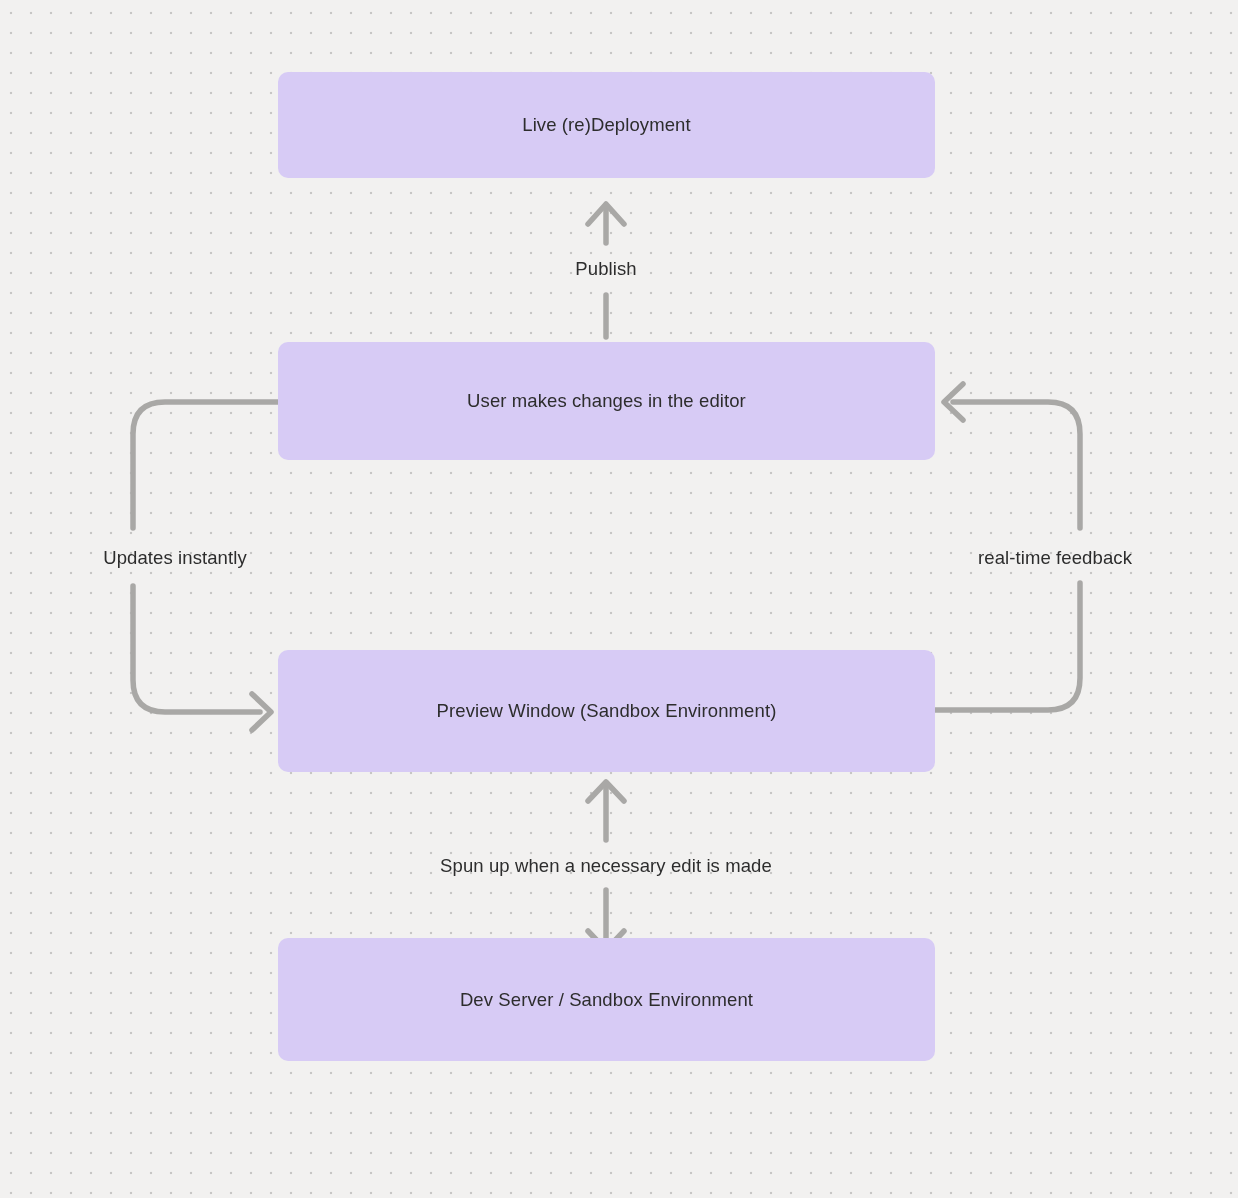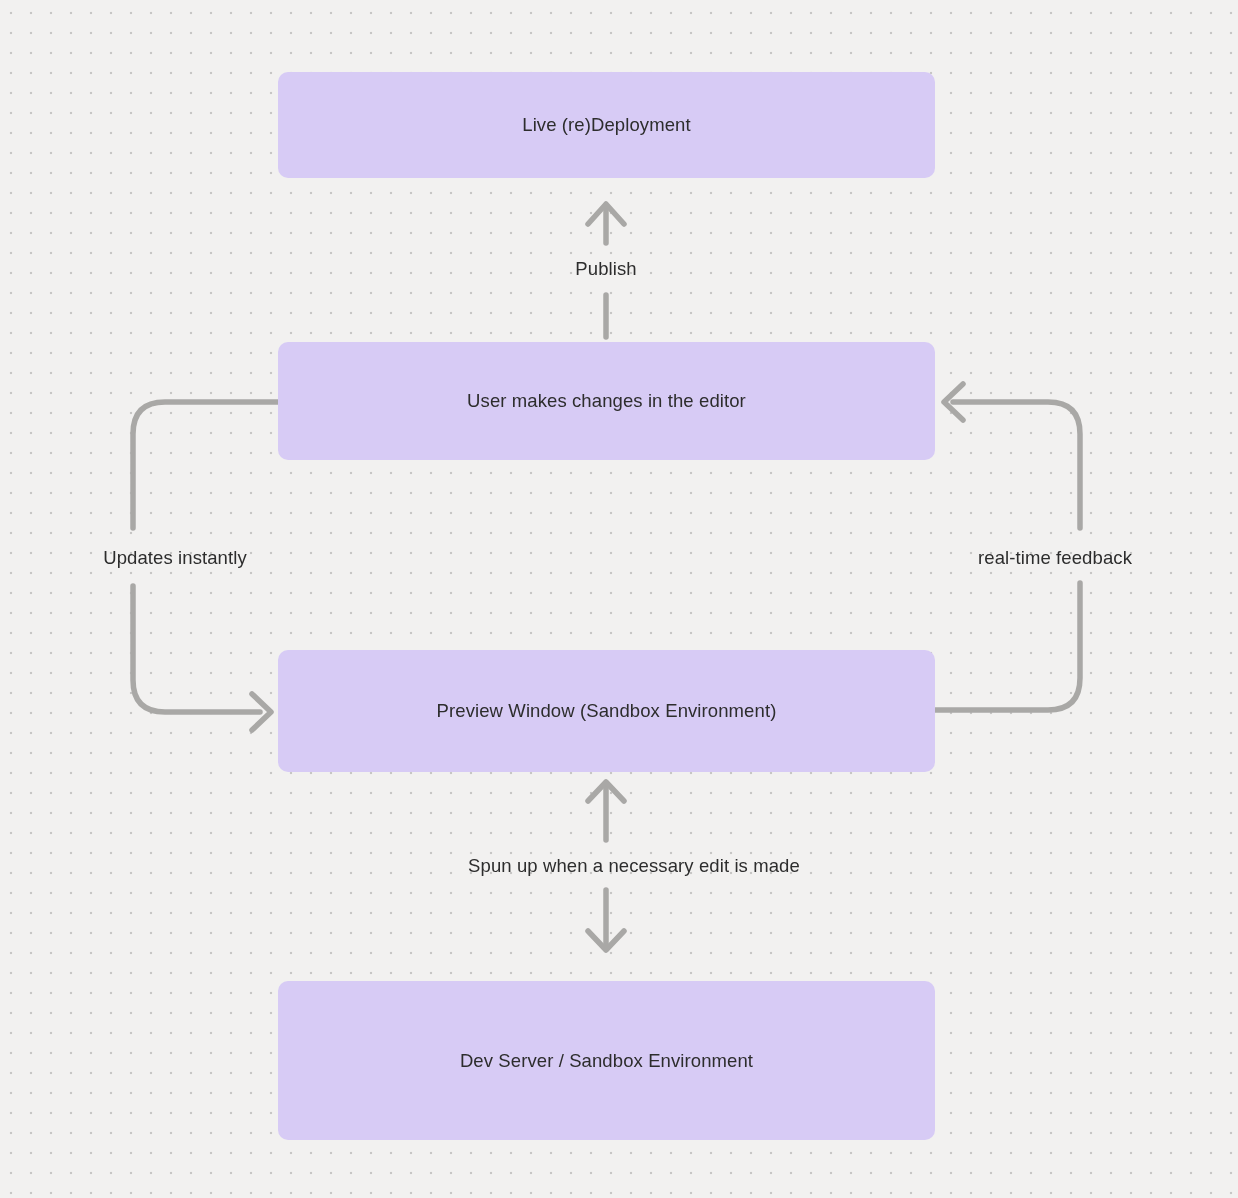--- a/index.html
+++ b/index.html
@@ -40,33 +40,33 @@
     display: flex;
     align-items: center;
     justify-content: center;
     color: #2d2d2d;
     font-size: 18.5px;
     letter-spacing: 0.1px;
   }
   .node-live     { top: 72px;  height: 106px; }
   .node-user     { top: 342px; height: 118px; }
   .node-preview  { top: 650px; height: 122px; }
-  .node-dev      { top: 981px; height: 159px; }
+  .node-dev      { top: 938px; height: 123px; }
   .edge-label {
     position: absolute;
     transform: translate(-50%, -50%);
     white-space: nowrap;
     color: #2d2d2d;
     font-size: 18.5px;
     letter-spacing: 0.1px;
   }
   .label-publish  { left: 606px;  top: 269px; text-align: center; }
   .label-updates  { left: 132px;  top: 558px; margin-left: 43px; }
   .label-realtime { left: 1031px; top: 558px; margin-left: 24px; }
-  .label-spunup   { left: 634px;  top: 866px; }
+  .label-spunup   { left: 606px;  top: 866px; }
 </style>
 </head>
 <body>
 
 <div class="canvas">
 
   <svg class="arrows" viewBox="0 0 1238 1198" xmlns="http://www.w3.org/2000/svg">
 
     <g>
       <path d="M606 337 V295"></path>

